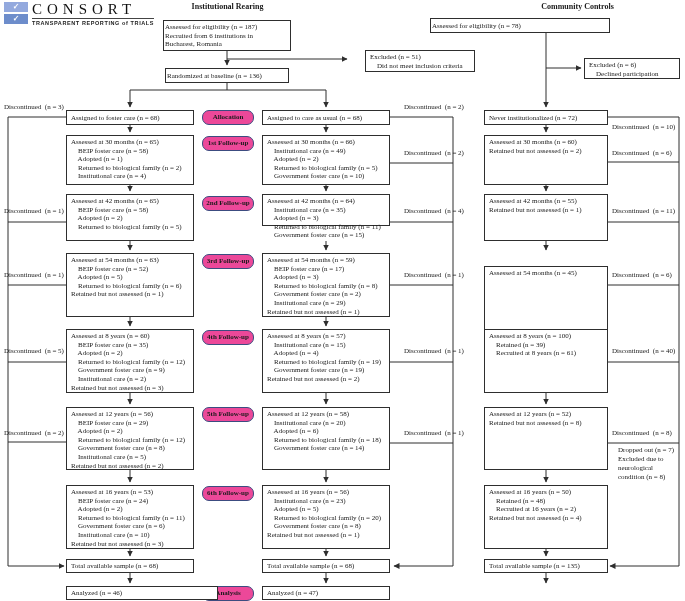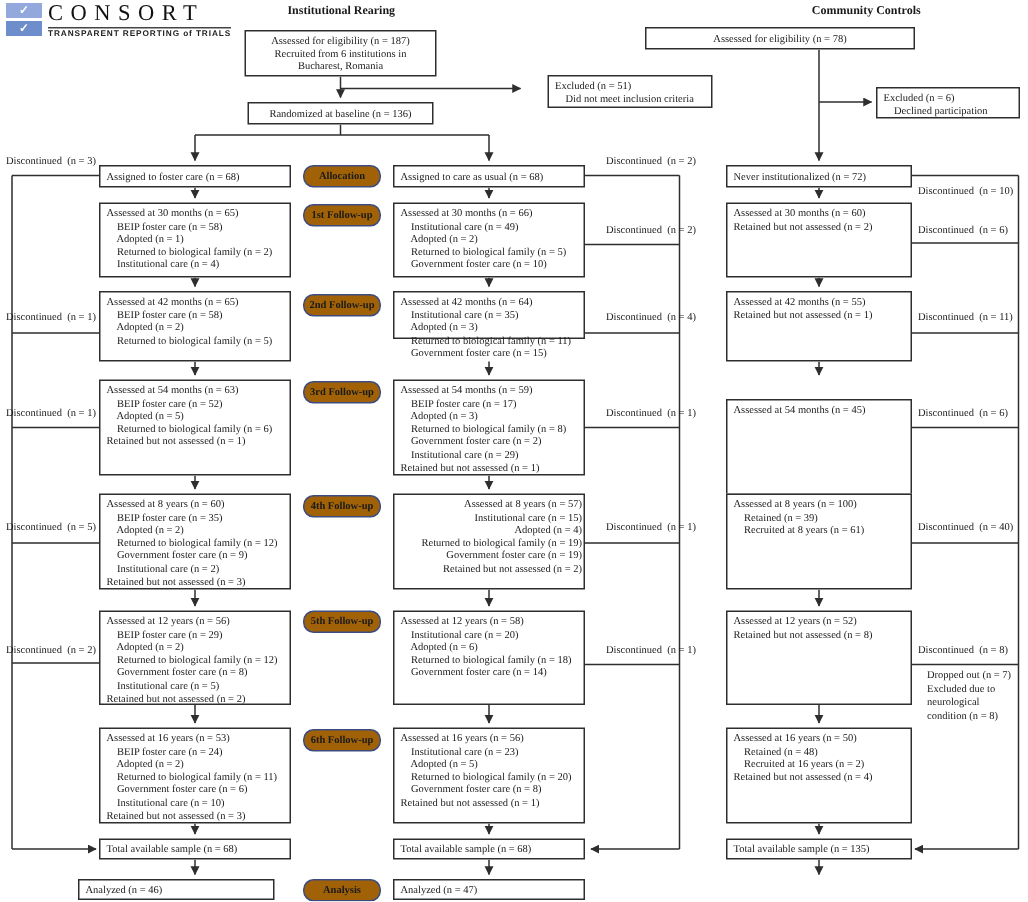--- a/index.html
+++ b/index.html
@@ -2,24 +2,24 @@
 <html><head>
 <meta charset="utf-8">
 <style>
   html,body{margin:0;padding:0;background:#fff;}
   .canvas{position:relative;width:685px;height:601px;background:#ffffff;
           font-family:"Liberation Serif",serif;color:#1a1a1a;overflow:hidden;}
   svg.conn{position:absolute;left:0;top:0;pointer-events:none;}
   .box{position:absolute;border:1px solid #2e2e2e;background:#fff;
        font-size:7px;line-height:8.6px;padding:2px 1px 0 4px;box-sizing:border-box;}
   .lines{white-space:pre;}
-  .center{text-align:center;padding-left:1px;}
+  .center{text-align:left;padding-left:1px;}
   .one{padding-top:3px;}
   .badge{position:absolute;width:52px;height:15px;box-sizing:border-box;
-         border:1px solid #3c4c80;background:#a16207;border-radius:7px;
+         border:1px solid #3c4c80;background:#ec4899;border-radius:7px;
          font-size:7px;font-weight:bold;text-align:center;line-height:13px;}
   .disc{position:absolute;font-size:7px;line-height:8.6px;white-space:pre;}
   .hdr{position:absolute;top:2px;width:175px;font-size:8px;font-weight:bold;text-align:center;}
   
   .logo{position:absolute;left:4px;top:2px;display:flex;gap:4px;}
   .sqcol{display:flex;flex-direction:column;gap:2px;}
   .sq{width:24px;height:10px;color:#fff;text-align:center;font-weight:bold;
       font-family:"Liberation Sans",sans-serif;font-size:8px;line-height:10px;}
   .sq1{background:#93a9de;}
   .sq2{background:#6d8dcb;}
@@ -148,21 +148,21 @@
     Institutional care (n = 5)
 Retained but not assessed (n = 2)</div>
   <div class="box lines" style="left:66px;top:485px;width:128px;height:64px;">Assessed at 16 years (n = 53)
     BEIP foster care (n = 24)
     Adopted (n = 2)
     Returned to biological family (n = 11)
     Government foster care (n = 6)
     Institutional care (n = 10)
 Retained but not assessed (n = 3)</div>
   <div class="box one" style="left:66px;top:559px;width:128px;height:14px;padding-top:2px;">Total available sample (n = 68)</div>
-  <div class="box one" style="left:52px;top:586px;width:131px;height:14px;padding-top:2px;">Analyzed (n = 46)</div>
+  <div class="box one" style="left:66px;top:586px;width:152px;height:14px;padding-top:2px;">Analyzed (n = 46)</div>
 
   <div class="disc" style="left:4px;top:103px;">Discontinued  (n = 3)</div>
   <div class="disc" style="left:4px;top:207px;">Discontinued  (n = 1)</div>
   <div class="disc" style="left:4px;top:271px;">Discontinued  (n = 1)</div>
   <div class="disc" style="left:4px;top:347px;">Discontinued  (n = 5)</div>
   <div class="disc" style="left:4px;top:429px;">Discontinued  (n = 2)</div>
 
   <div class="box one" style="left:262px;top:110px;width:128px;height:15px;">Assigned to care as usual (n = 68)</div>
   <div class="box lines" style="left:262px;top:135px;width:128px;height:50px;">Assessed at 30 months (n = 66)
     Institutional care (n = 49)
@@ -174,21 +174,21 @@
     Adopted (n = 3)
     Returned to biological family (n = 11)
     Government foster care (n = 15)</div>
   <div class="box lines" style="left:262px;top:253px;width:128px;height:64px;">Assessed at 54 months (n = 59)
     BEIP foster care (n = 17)
     Adopted (n = 3)
     Returned to biological family (n = 8)
     Government foster care (n = 2)
     Institutional care (n = 29)
 Retained but not assessed (n = 1)</div>
-  <div class="box lines" style="left:262px;top:329px;width:128px;height:64px;text-align:right;">Assessed at 8 years (n = 57)
+  <div class="box lines" style="left:262px;top:329px;width:128px;height:64px;">Assessed at 8 years (n = 57)
     Institutional care (n = 15)
     Adopted (n = 4)
     Returned to biological family (n = 19)
     Government foster care (n = 19)
 Retained but not assessed (n = 2)</div>
   <div class="box lines" style="left:262px;top:407px;width:128px;height:63px;">Assessed at 12 years (n = 58)
     Institutional care (n = 20)
     Adopted (n = 6)
     Returned to biological family (n = 18)
     Government foster care (n = 14)</div>

